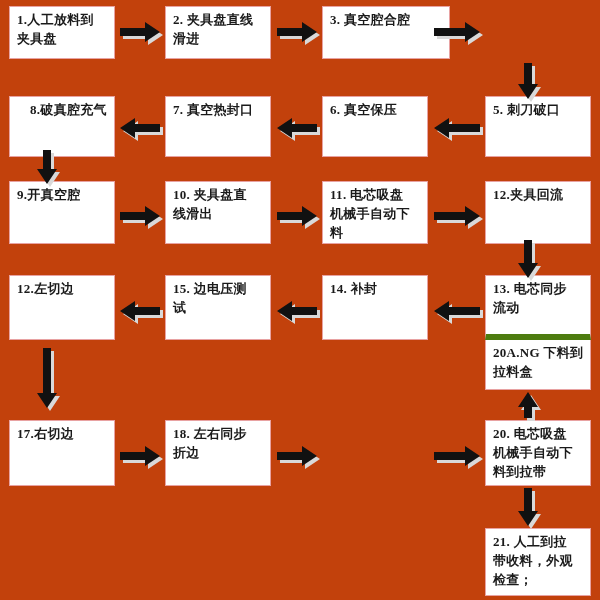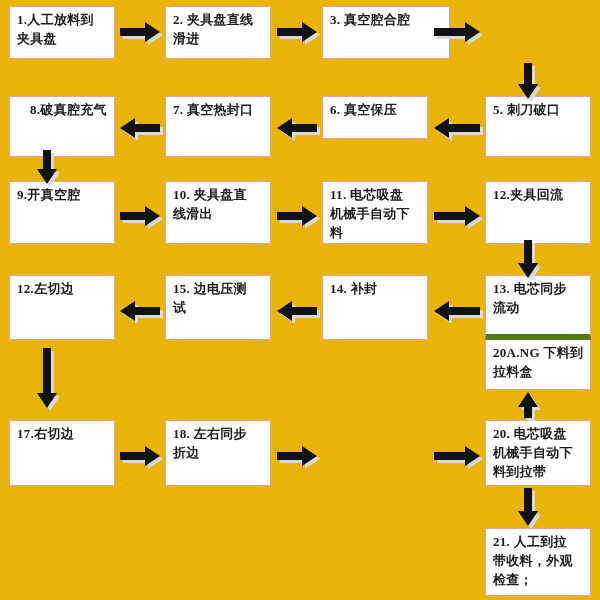--- a/index.html
+++ b/index.html
@@ -4,21 +4,21 @@
 <style>
   html, body {
     margin: 0;
     padding: 0;
     background: #ffffff;
   }
   #canvas {
     position: relative;
     width: 600px;
     height: 600px;
-    background: #eab308;
+    background: #c2410c;
     font-family: "Liberation Serif", "DejaVu Serif", serif;
     overflow: hidden;
   }
   .node {
     position: absolute;
     box-sizing: border-box;
     border: 1.5px solid #e8a2a2;
     background: #ffffff;
     color: #1a1a1a;
     font-size: 13px;
@@ -43,21 +43,21 @@
 </head>
 <body>
 
 <div id="canvas">
     <div class="node" style="left: 9px; top: 6px; width: 106px; height: 53px;">1.人工放料到
 夹具盘</div>
     <div class="node" style="left: 165px; top: 6px; width: 106px; height: 53px;">2. 夹具盘直线
 滑进</div>
     <div class="node" style="left: 322px; top: 6px; width: 128px; height: 53px;">3. 真空腔合腔</div>
     <div class="node" style="left: 485px; top: 96px; width: 106px; height: 61px;">5.  刺刀破口</div>
-    <div class="node" style="left: 322px; top: 96px; width: 106px; height: 43px;">6.  真空保压</div>
+    <div class="node" style="left: 322px; top: 96px; width: 106px; height: 61px;">6.  真空保压</div>
     <div class="node" style="left: 165px; top: 96px; width: 106px; height: 61px;">7. 真空热封口</div>
     <div class="node" style="left: 9px; top: 96px; width: 106px; height: 61px; padding-left: 20px;">8.破真腔充气</div>
     <div class="node" style="left: 9px; top: 181px; width: 106px; height: 63px;">9.开真空腔</div>
     <div class="node" style="left: 165px; top: 181px; width: 106px; height: 63px;">10. 夹具盘直
 线滑出</div>
     <div class="node" style="left: 322px; top: 181px; width: 106px; height: 63px;">11. 电芯吸盘
 机械手自动下
 料</div>
     <div class="node" style="left: 485px; top: 181px; width: 106px; height: 63px;">12.夹具回流</div>
     <div class="node stacked-top" style="left: 485px; top: 275px; width: 106px; height: 65px;">13. 电芯同步

